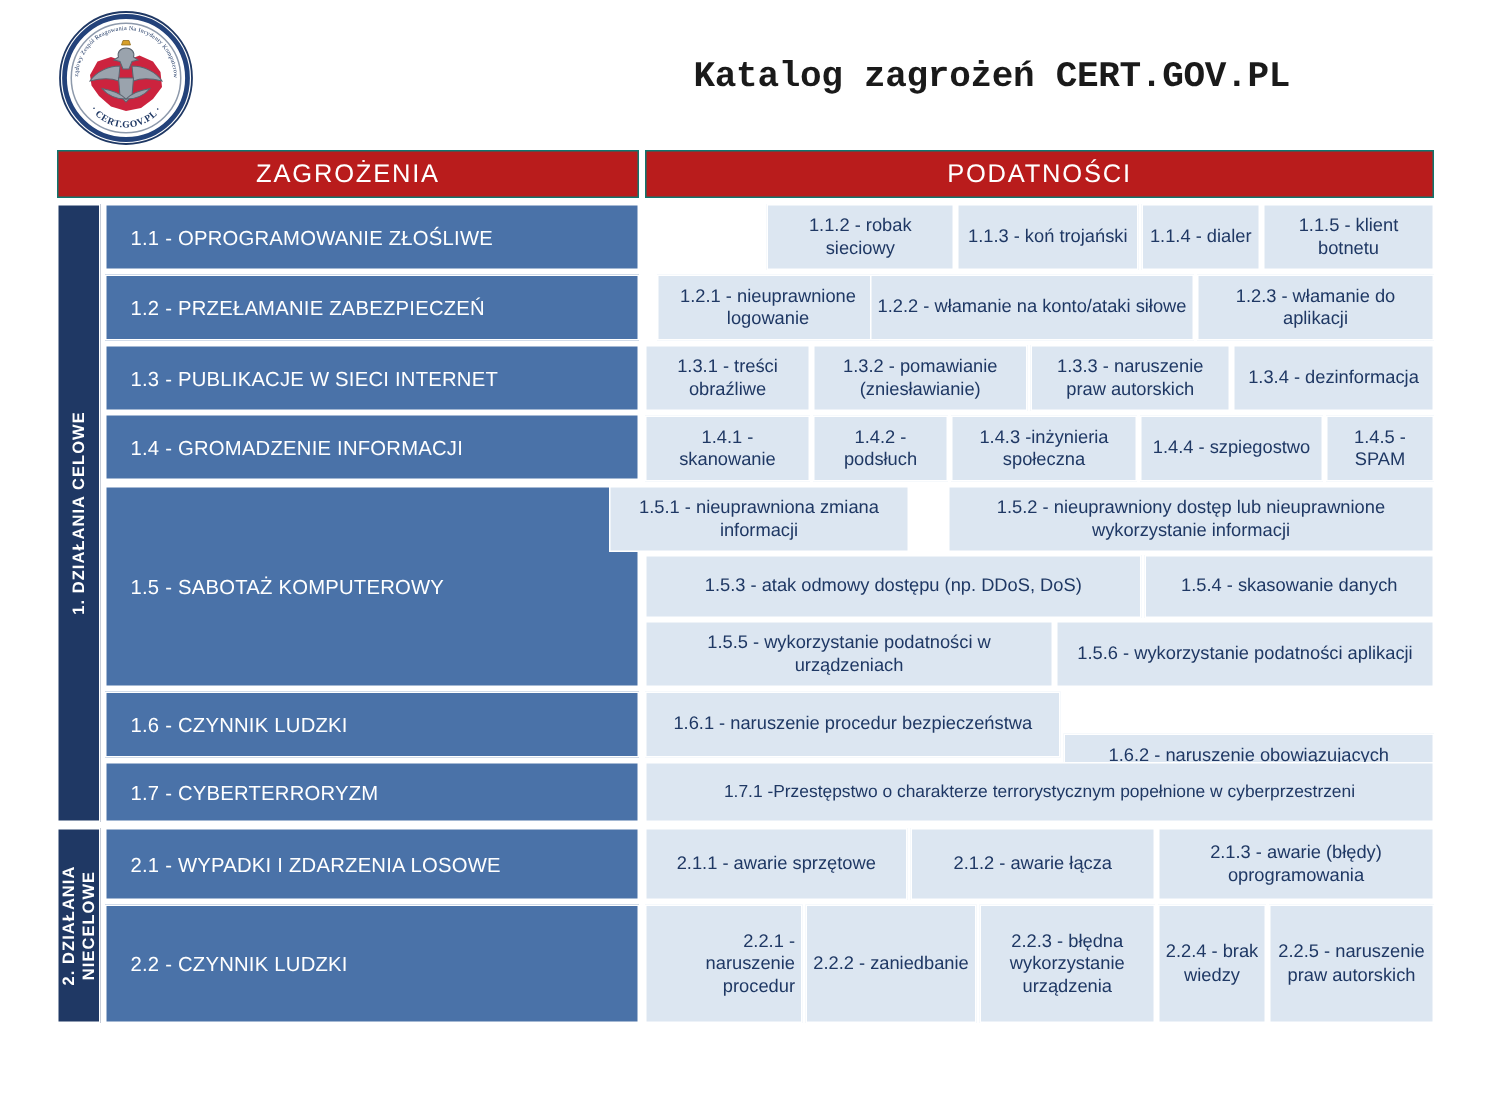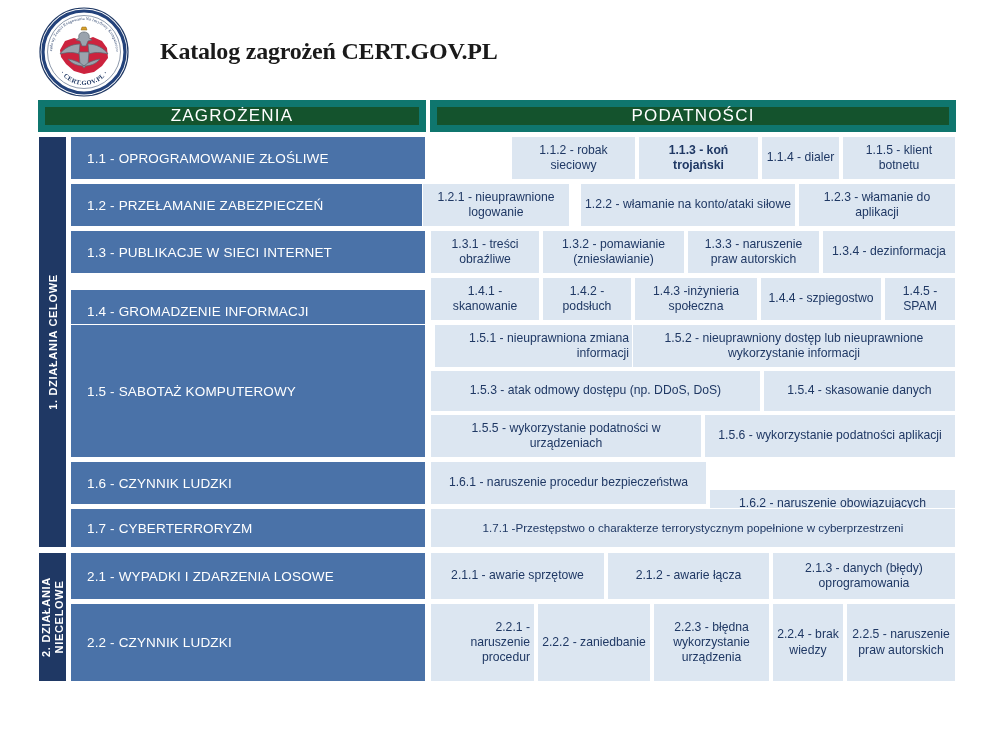--- a/index.html
+++ b/index.html
@@ -31,48 +31,48 @@
     width: 92px;
     height: 92px;
   }
   #logo svg { display: block; }
 
   #page-title {
     position: absolute;
     left: 160px;
     top: 38px;
     width: 700px;
-    text-align: left;
+    text-align: right;
     font-size: 24px;
     font-weight: bold;
     color: #1a1a1a;
     letter-spacing: -0.2px;
-    font-family: Liberation Serif, serif;
+    font-family: Liberation Mono, monospace;
   }
 
   
   #chart {
     position: absolute;
     left: 0;
     top: 96px;
     width: 992px;
     height: 600px;
   }
 
   .band-head {
     position: absolute;
-    background: #14532d;
+    background: #b91c1c;
     color: #ffffff;
     font-size: 17px;
     letter-spacing: 1.2px;
     display: flex;
     align-items: center;
     justify-content: center;
     box-sizing: border-box;
-    border: 7px solid #0f766e;
+    border: 1px solid #0f766e;
   }
   #head-zagrozenia { left: 38px;  top: 4px;  width: 388px; height: 32px; }
   #head-podatnosci { left: 430px; top: 4px;  width: 526px; height: 32px; }
 
   
   .spine {
     position: absolute;
     background: #1f3864;
     color: #ffffff;
     box-sizing: border-box;
@@ -173,62 +173,62 @@
   <div class="spine" id="spine-1">
     <span class="spine-label">1. DZIAŁANIA CELOWE</span>
   </div>
   <div class="spine" id="spine-2">
     <span class="spine-label" id="spine-2-label">2. DZIAŁANIA<br>NIECELOWE</span>
   </div>
 
   <div class="threat" style="top:40px;  height:44px;">1.1 - OPROGRAMOWANIE ZŁOŚLIWE</div>
   <div class="threat" style="top:87px;  height:44px;">1.2 - PRZEŁAMANIE ZABEZPIECZEŃ</div>
   <div class="threat" style="top:134px; height:44px;">1.3 - PUBLIKACJE W SIECI INTERNET</div>
-  <div class="threat" style="top:193px; height:44px;">1.4 - GROMADZENIE INFORMACJI</div>
+  <div class="threat" style="top:180px; height:44px;">1.4 - GROMADZENIE INFORMACJI</div>
   <div class="threat" style="top:228px; height:134px;">1.5 - SABOTAŻ KOMPUTEROWY</div>
   <div class="threat" style="top:365px; height:44px;">1.6 - CZYNNIK LUDZKI</div>
   <div class="threat" style="top:412px; height:40px;">1.7 - CYBERTERRORYZM</div>
   <div class="threat" style="top:456px; height:48px;">2.1 - WYPADKI I ZDARZENIA LOSOWE</div>
   <div class="threat" style="top:507px; height:79px;">2.2 - CZYNNIK LUDZKI</div>
 
   <div class="vuln" style="left:511px; top:40px; width:125px; height:44px;">1.1.2 - robak sieciowy</div>
-  <div class="vuln" style="left:638px; top:40px; width:121px; height:44px;font-weight:bold;">1.1.3 - koń trojański</div>
+  <div class="vuln" style="left:638px; top:40px; width:121px; height:44px;">1.1.3 - koń trojański</div>
   <div class="vuln" style="left:761px; top:40px; width:79px;  height:44px;">1.1.4 - dialer</div>
   <div class="vuln" style="left:842px; top:40px; width:114px; height:44px;">1.1.5 - klient botnetu</div>
 
-  <div class="vuln" style="left:422px; top:87px; width:148px; height:44px;">1.2.1 - nieuprawnione logowanie</div>
+  <div class="vuln" style="left:438px; top:87px; width:148px; height:44px;">1.2.1 - nieuprawnione logowanie</div>
   <div class="vuln" style="left:580px; top:87px; width:216px; height:44px;">1.2.2 - włamanie na konto/ataki siłowe</div>
   <div class="vuln" style="left:798px; top:87px; width:158px; height:44px;">1.2.3 - włamanie do aplikacji</div>
 
   <div class="vuln" style="left:430px; top:134px; width:110px; height:44px;">1.3.1 - treści obraźliwe</div>
   <div class="vuln" style="left:542px; top:134px; width:143px; height:44px;">1.3.2 - pomawianie (zniesławianie)</div>
   <div class="vuln" style="left:687px; top:134px; width:133px; height:44px;">1.3.3 - naruszenie praw autorskich</div>
   <div class="vuln" style="left:822px; top:134px; width:134px; height:44px;">1.3.4 - dezinformacja</div>
 
   <div class="vuln" style="left:430px; top:181px; width:110px; height:44px;">1.4.1 - skanowanie</div>
   <div class="vuln" style="left:542px; top:181px; width:90px;  height:44px;">1.4.2 - podsłuch</div>
   <div class="vuln" style="left:634px; top:181px; width:124px; height:44px;">1.4.3 -inżynieria społeczna</div>
   <div class="vuln" style="left:760px; top:181px; width:122px; height:44px;">1.4.4 - szpiegostwo</div>
   <div class="vuln" style="left:884px; top:181px; width:72px;  height:44px;">1.4.5 - SPAM</div>
 
-  <div class="vuln" style="left:434px; top:228px; width:200px; height:44px;text-align:right;">1.5.1 - nieuprawniona zmiana informacji</div>
+  <div class="vuln" style="left:406px; top:228px; width:200px; height:44px;">1.5.1 - nieuprawniona zmiana informacji</div>
   <div class="vuln" style="left:632px; top:228px; width:324px; height:44px;">1.5.2 - nieuprawniony dostęp lub nieuprawnione wykorzystanie informacji</div>
   <div class="vuln" style="left:430px; top:274px; width:331px; height:42px;">1.5.3 - atak odmowy dostępu (np. DDoS, DoS)</div>
   <div class="vuln" style="left:763px; top:274px; width:193px; height:42px;">1.5.4 - skasowanie danych</div>
   <div class="vuln" style="left:430px; top:318px; width:272px; height:44px;">1.5.5 - wykorzystanie podatności w urządzeniach</div>
   <div class="vuln" style="left:704px; top:318px; width:252px; height:44px;">1.5.6 - wykorzystanie podatności aplikacji</div>
 
   <div class="vuln" style="left:430px; top:365px; width:277px; height:44px;">1.6.1 - naruszenie procedur bezpieczeństwa</div>
   <div class="vuln" style="left:709px; top:365px; width:247px; height:44px;margin-top:28px;">1.6.2 - naruszenie obowiązujących przepisów prawnych</div>
 
   <div class="vuln small" style="left:430px; top:412px; width:526px; height:40px;">1.7.1 -Przestępstwo o charakterze terrorystycznym popełnione w cyberprzestrzeni</div>
 
   <div class="vuln" style="left:430px; top:456px; width:175px; height:48px;">2.1.1 - awarie sprzętowe</div>
   <div class="vuln" style="left:607px; top:456px; width:163px; height:48px;">2.1.2 - awarie łącza</div>
-  <div class="vuln" style="left:772px; top:456px; width:184px; height:48px;">2.1.3 - danych (błędy) oprogramowania</div>
+  <div class="vuln" style="left:772px; top:456px; width:184px; height:48px;">2.1.3 - awarie (błędy) oprogramowania</div>
 
   <div class="vuln" style="left:430px; top:507px; width:105px; height:79px;text-align:right;">2.2.1 - naruszenie procedur</div>
   <div class="vuln" style="left:537px; top:507px; width:114px; height:79px;">2.2.2 - zaniedbanie</div>
   <div class="vuln" style="left:653px; top:507px; width:117px; height:79px;">2.2.3 - błędna wykorzystanie urządzenia</div>
   <div class="vuln" style="left:772px; top:507px; width:72px;  height:79px;">2.2.4 - brak wiedzy</div>
   <div class="vuln" style="left:846px; top:507px; width:110px; height:79px;">2.2.5 - naruszenie praw autorskich</div>
 
 </div>
 
 </body></html>

